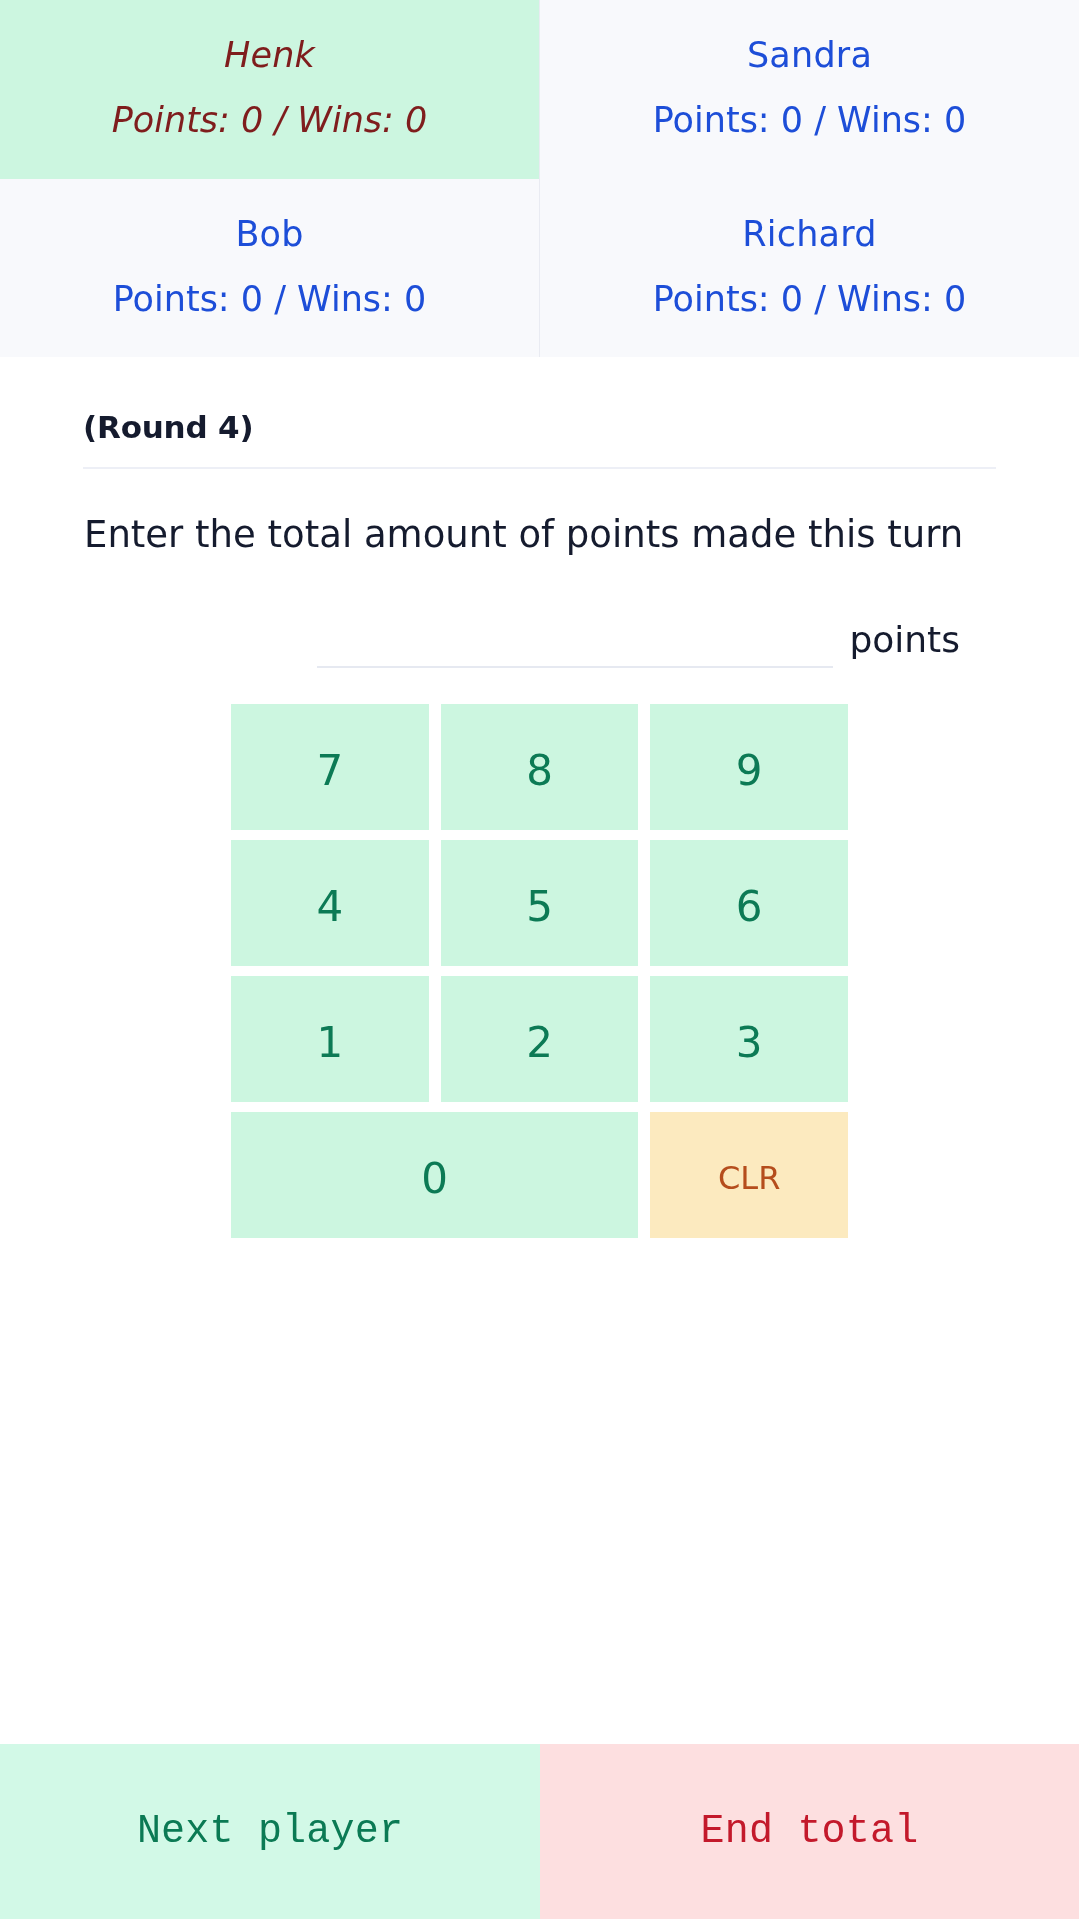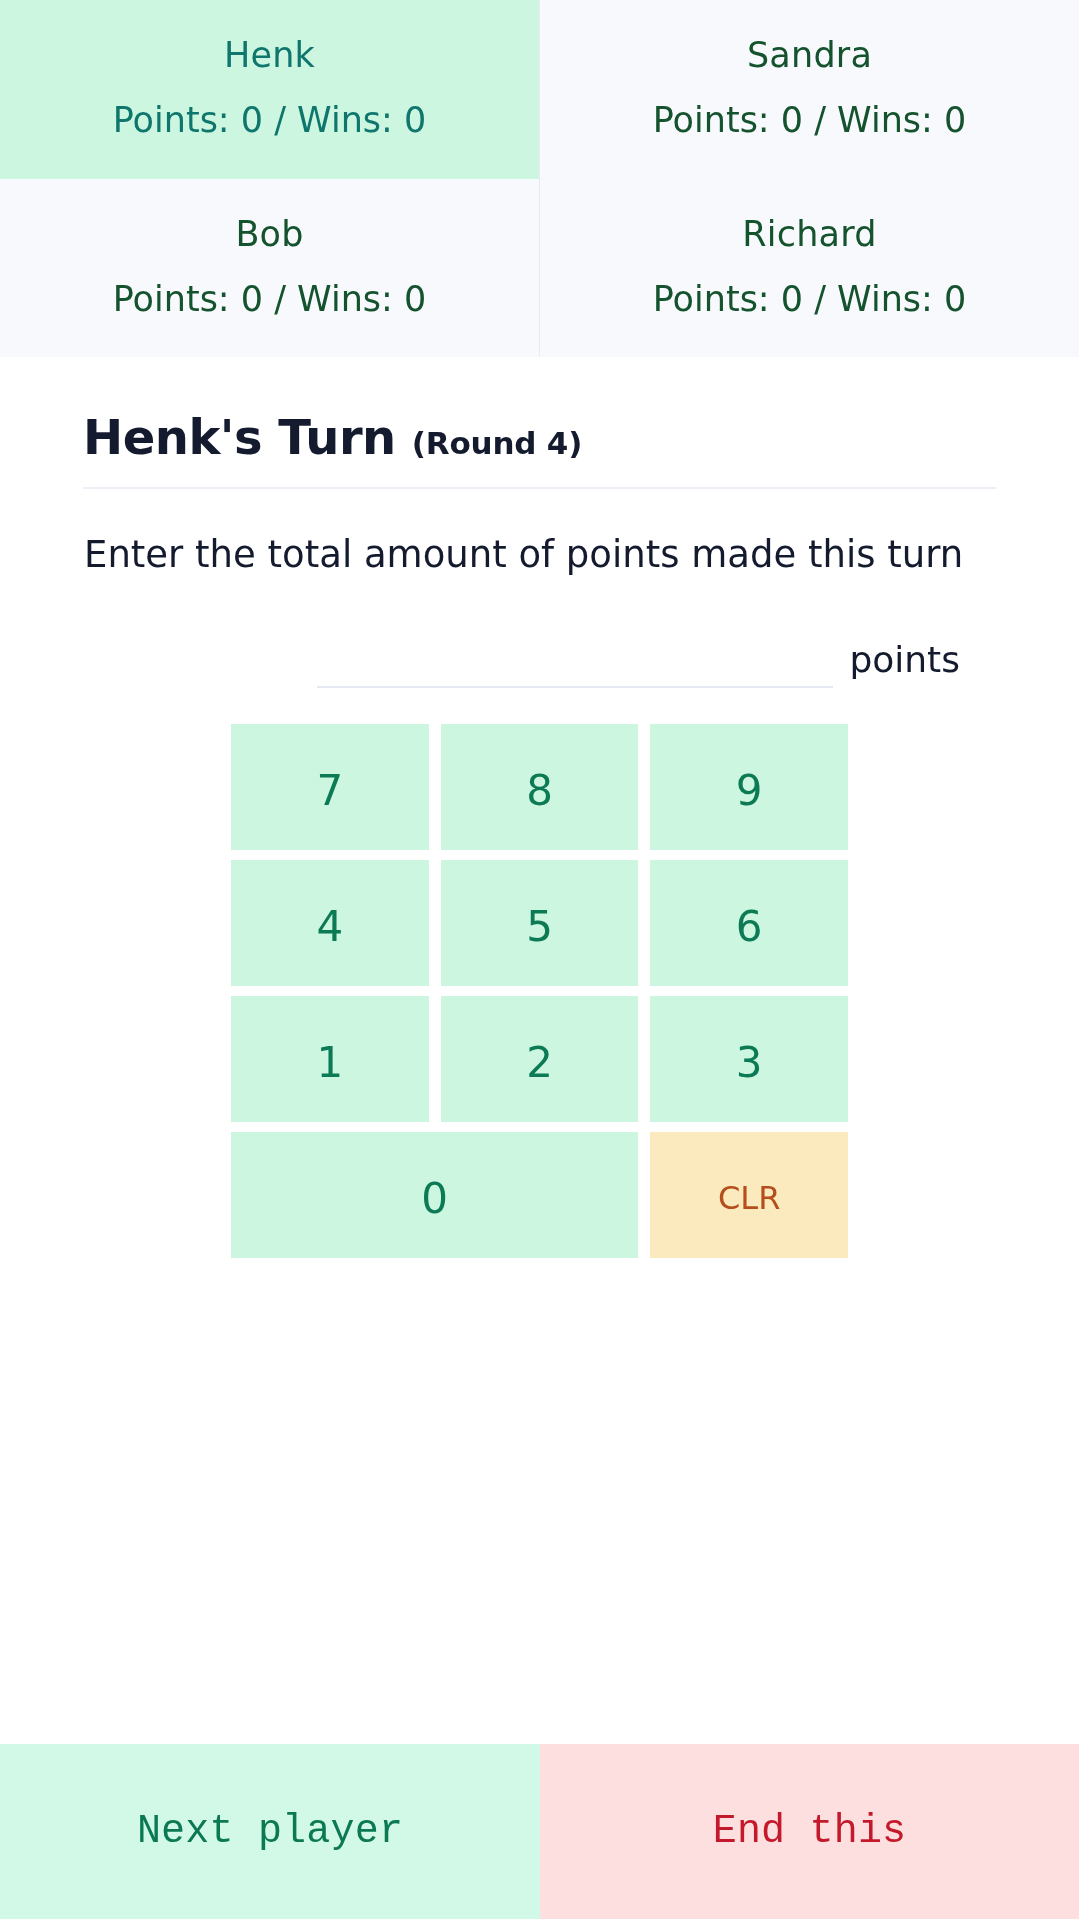--- a/index.html
+++ b/index.html
@@ -32,29 +32,30 @@
     background: #ffffff;
   }
 
   .player-card {
     background: #f8f9fc;
     display: flex;
     flex-direction: column;
     align-items: center;
     justify-content: flex-start;
     padding-top: 36px;
-    color: #14532d;
+    color: #1d4ed8;
     position: relative;
   }
   .player-card.col-left  { border-right: 1px solid #e9ebf2; }
   .player-card.row-top   { }
 
   .player-card.active {
     background: #ccf6e0;
-    color: #0f766e;
+    color: #7f1d1d;
+    font-style: italic;
   }
 
   .player-name {
     font-size: 35px;
     line-height: 1.1;
     font-weight: 400;
     letter-spacing: 0.2px;
   }
   .player-stats {
     font-size: 35px;
@@ -218,21 +219,20 @@
     <div class="player-card">
       <div class="player-name">Richard</div>
       <div class="player-stats">Points: 0 / Wins: 0</div>
     </div>
 
   </div>
 
   <div class="main">
 
     <div class="turn-head">
-      <span class="turn-title">Henk's Turn</span>
       <span class="turn-round">(Round 4)</span>
     </div>
 
     <div class="instruction">Enter the total amount of points made this turn</div>
 
     <div class="input-row">
       <input class="points-field" type="text" placeholder="" style="">
       <span class="points-unit">points</span>
     </div>
 
@@ -248,16 +248,16 @@
       <button class="key">3</button>
       <button class="key wide">0</button>
       <button class="key clear">CLR</button>
     </div>
 
     <div class="spacer"></div>
   </div>
 
   <div class="footer">
     <button class="foot-btn next">Next player</button>
-    <button class="foot-btn end">End this</button>
+    <button class="foot-btn end">End total</button>
   </div>
 
 </div>
 
 </body></html>

